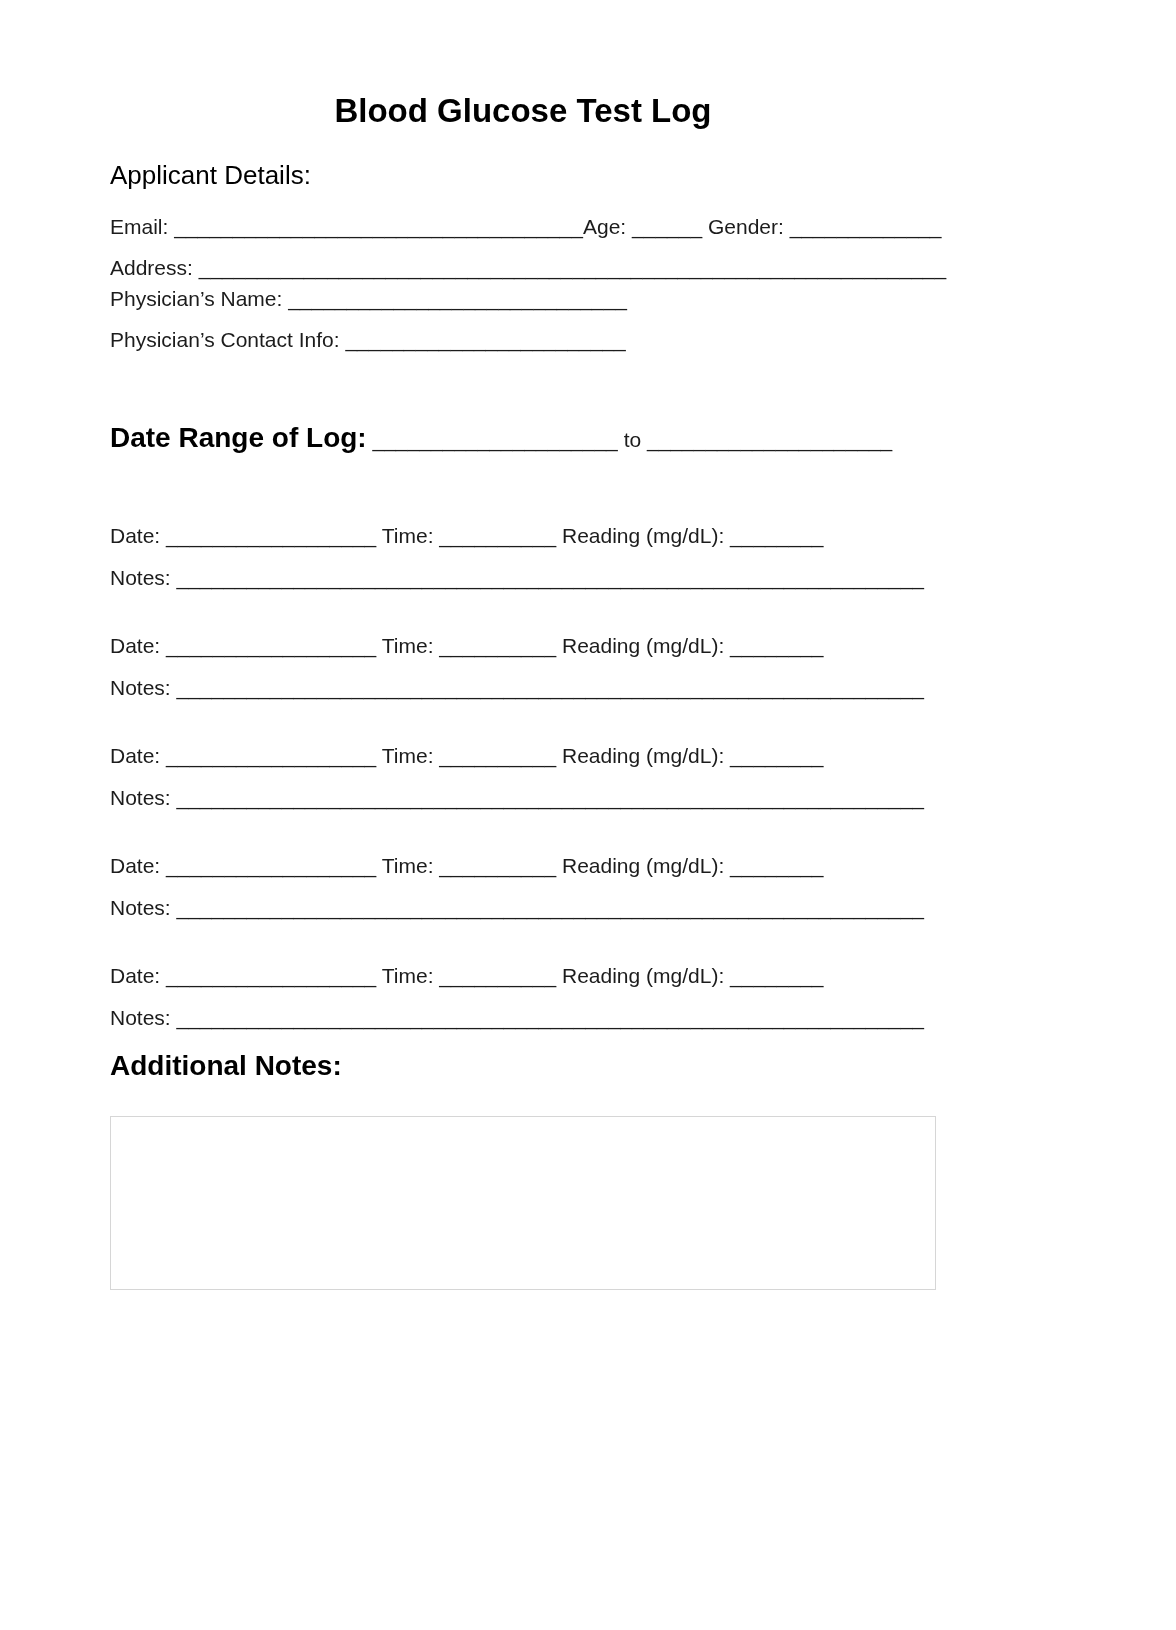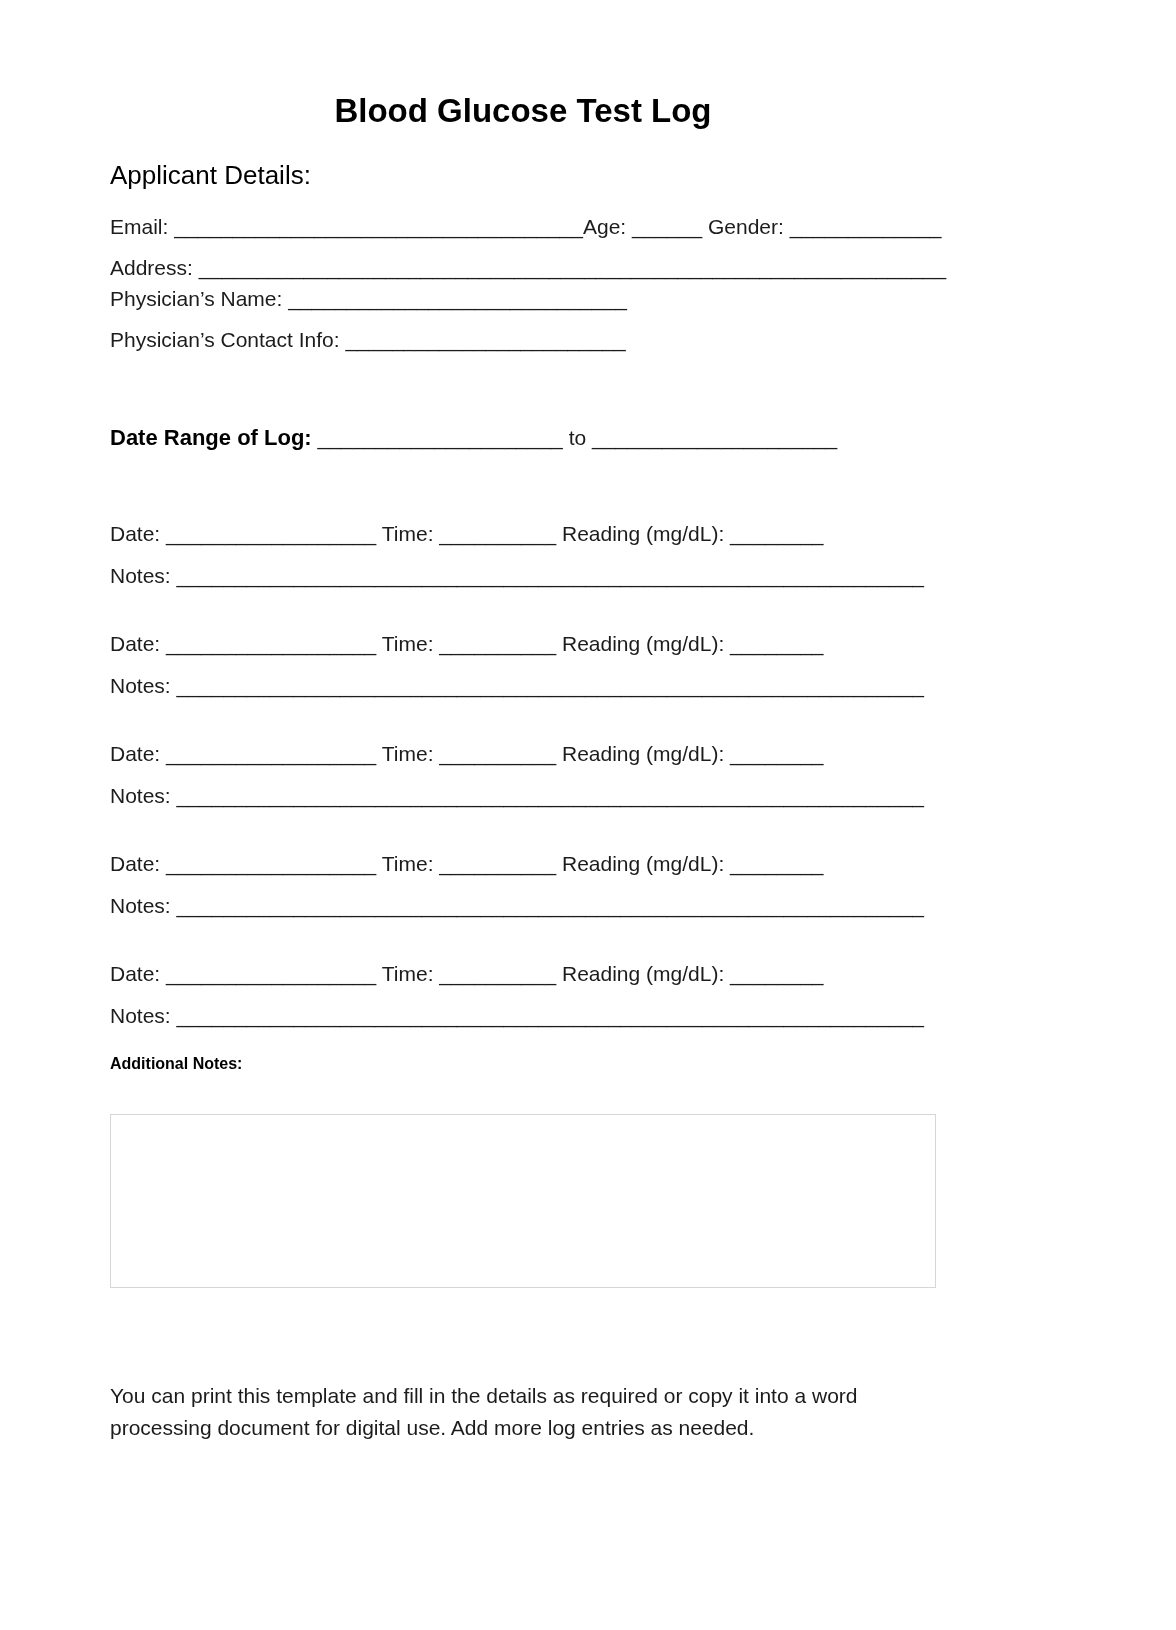--- a/index.html
+++ b/index.html
@@ -41,37 +41,37 @@
   }
   .form-row.first { margin-top: 24px; }
   .form-row.gap-above { margin-top: 6px; }
   .blank { letter-spacing: 0; color: #1c1c1c; }
   .date-range-row {
     margin: 72px 0 0 0;
     font-size: 21px;
     line-height: 27px;
     white-space: nowrap;
   }
-  .date-range-row .bold-label { font-weight: bold; font-size: 22px; color: #000000; }
+  .date-range-row .bold-label { font-weight: bold; font-size: 28px; color: #000000; }
   .entry-date-row {
     margin: 43px 0 0 0;
     font-size: 21px;
     line-height: 25px;
     white-space: nowrap;
   }
   .entry-date-row.first-entry { margin-top: 70px; }
   .entry-notes-row {
     margin: 17px 0 0 0;
     font-size: 21px;
     line-height: 25px;
     white-space: nowrap;
   }
   .notes-heading {
     margin: 22px 0 0 0;
-    font-size: 16px;
+    font-size: 28px;
     line-height: 28px;
     font-weight: bold;
     color: #000000;
   }
   .notes-box {
     box-sizing: border-box;
     margin-top: 36px;
     width: 100%;
     height: 174px;
     border: 1px solid #d6d6d6;
@@ -188,15 +188,14 @@
   </p>
   <p class="entry-notes-row">
     <span>Notes:</span>
     <span class="blank">________________________________________________________________</span>
   </p>
 
   <h3 class="notes-heading">Additional Notes:</h3>
 
   <div class="notes-box"></div>
 
-  <p class="footer-note">You can print this template and fill in the details as required or copy it into a word processing document for digital use. Add more log entries as needed.</p>
 
 </div>
 
 </body></html>

